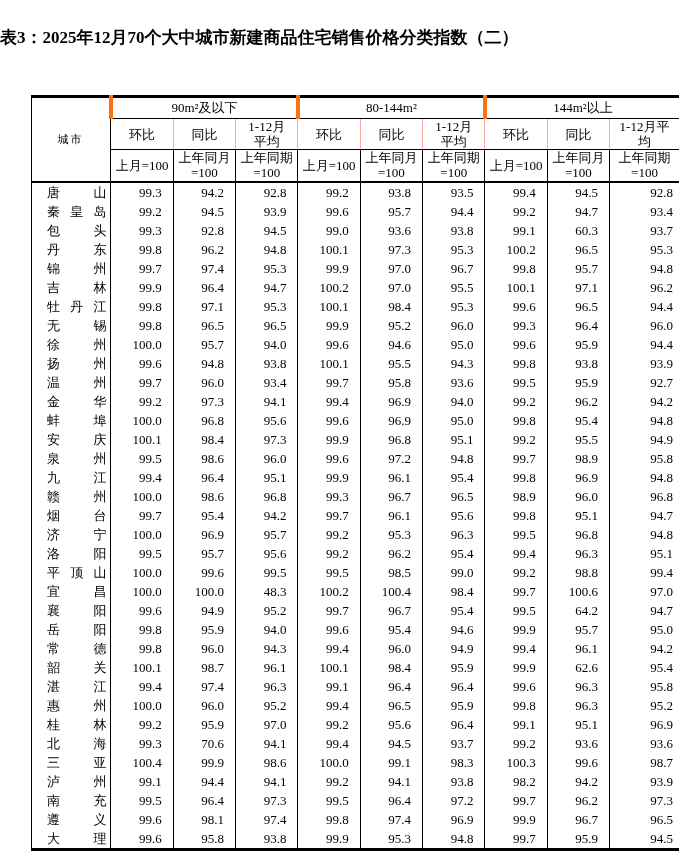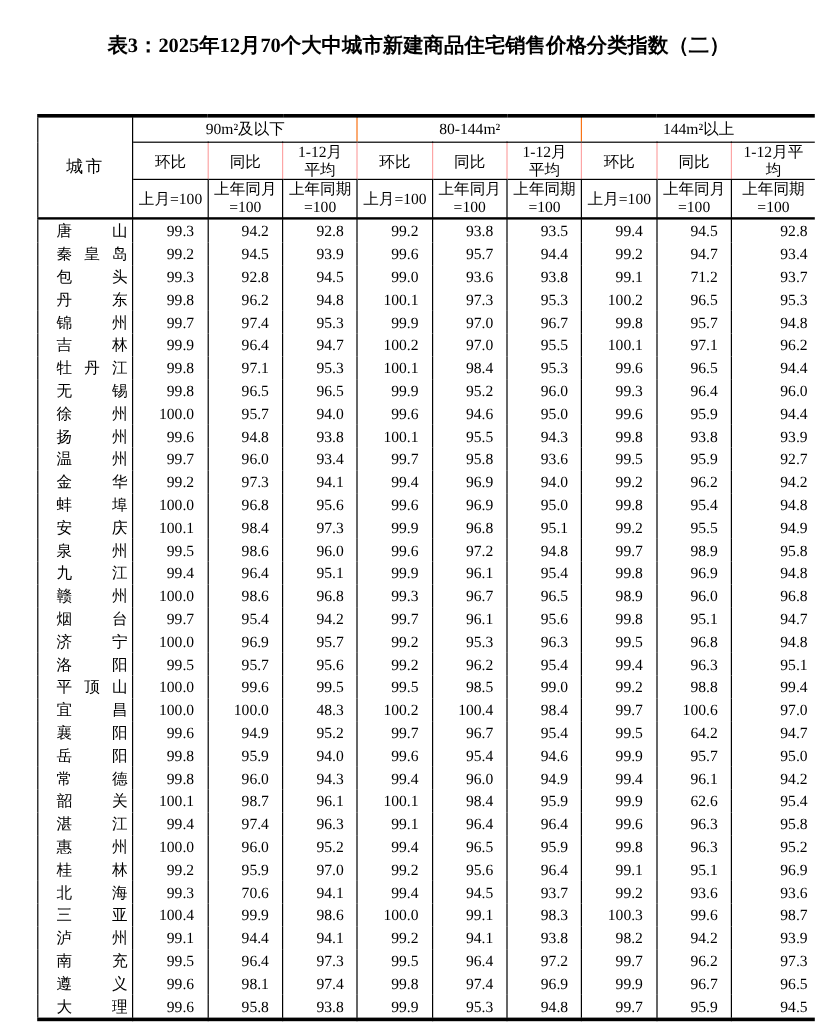--- a/index.html
+++ b/index.html
@@ -3,39 +3,39 @@
 <meta charset="utf-8">
 <style>
   html, body { margin: 0; padding: 0; background: #ffffff; }
   body {
     width: 696px; height: 857px; position: relative;
     font-family: "Liberation Serif", "DejaVu Serif", serif;
     color: #000;
   }
   .page-title {
     position: absolute; top: 27px; left: 0; width: 608px;
-    text-align: right; font-weight: bold; font-size: 17px;
+    text-align: left; font-weight: bold; font-size: 17px;
     line-height: 22px; white-space: nowrap;
   }
   .tbl-wrap { position: absolute; left: 31px; top: 95px; }
   table.idx {
     border-collapse: collapse; table-layout: fixed; width: 648px;
     border-top: 3px solid #000; border-bottom: 3px solid #000;
     border-left: 1px solid #000;
   }
   col.c-city { width: 79px; }
   col.c-d { width: 62px; }
   col.c-dlast { width: 69px; }
   thead { border-bottom: 2px solid #000; }
   th { font-weight: normal; font-size: 13px; text-align: center; vertical-align: middle; padding: 0; }
   tr.hr1 { height: 21px; }
   tr.hr2 { height: 31px; }
   tr.hr3 { height: 32px; }
-  .city-head { border-right: 1px solid #000; font-size: 14px; letter-spacing: 2px; margin-top: 25px; }
-  .h-group { border-left: 1px solid #f97316; border-bottom: 1px solid #000; line-height: 20px; }
+  .city-head { border-right: 1px solid #000; font-size: 11px; letter-spacing: 2px; margin-top: 25px; }
+  .h-group { border-left: 4px solid #f97316; border-bottom: 1px solid #000; line-height: 20px; }
   .h-metric { border-left: 1px solid #fca5a5; border-bottom: 1px solid #000; padding: 0 8px; line-height: 15px; }
   .h-base { border-left: 1px solid #000; padding: 0 1px; line-height: 15px; }
   tbody tr { height: 19px; }
   td { font-size: 13px; vertical-align: middle; padding: 0; line-height: 19px; }
   td.city { padding: 0 4px 0 15px; }
   td.city .just { display: flex; justify-content: space-between; font-size: 13px; }
   td.num { border-left: 1px solid #000; text-align: right; padding-right: 11px;
            font-family: "Liberation Serif", "DejaVu Serif", serif; }
   td.num.last { padding-right: 6px; }
 </style>
@@ -131,21 +131,21 @@
               <span>头</span>
             </span>
           </td>
           <td class="num">99.3</td>
           <td class="num">92.8</td>
           <td class="num">94.5</td>
           <td class="num">99.0</td>
           <td class="num">93.6</td>
           <td class="num">93.8</td>
           <td class="num">99.1</td>
-          <td class="num">71.2</td>
+          <td class="num">60.3</td>
           <td class="num last">93.7</td>
         </tr>
         <tr>
           <td class="city">
             <span class="just">
               <span>丹</span>
               <span>东</span>
             </span>
           </td>
           <td class="num">99.8</td>

